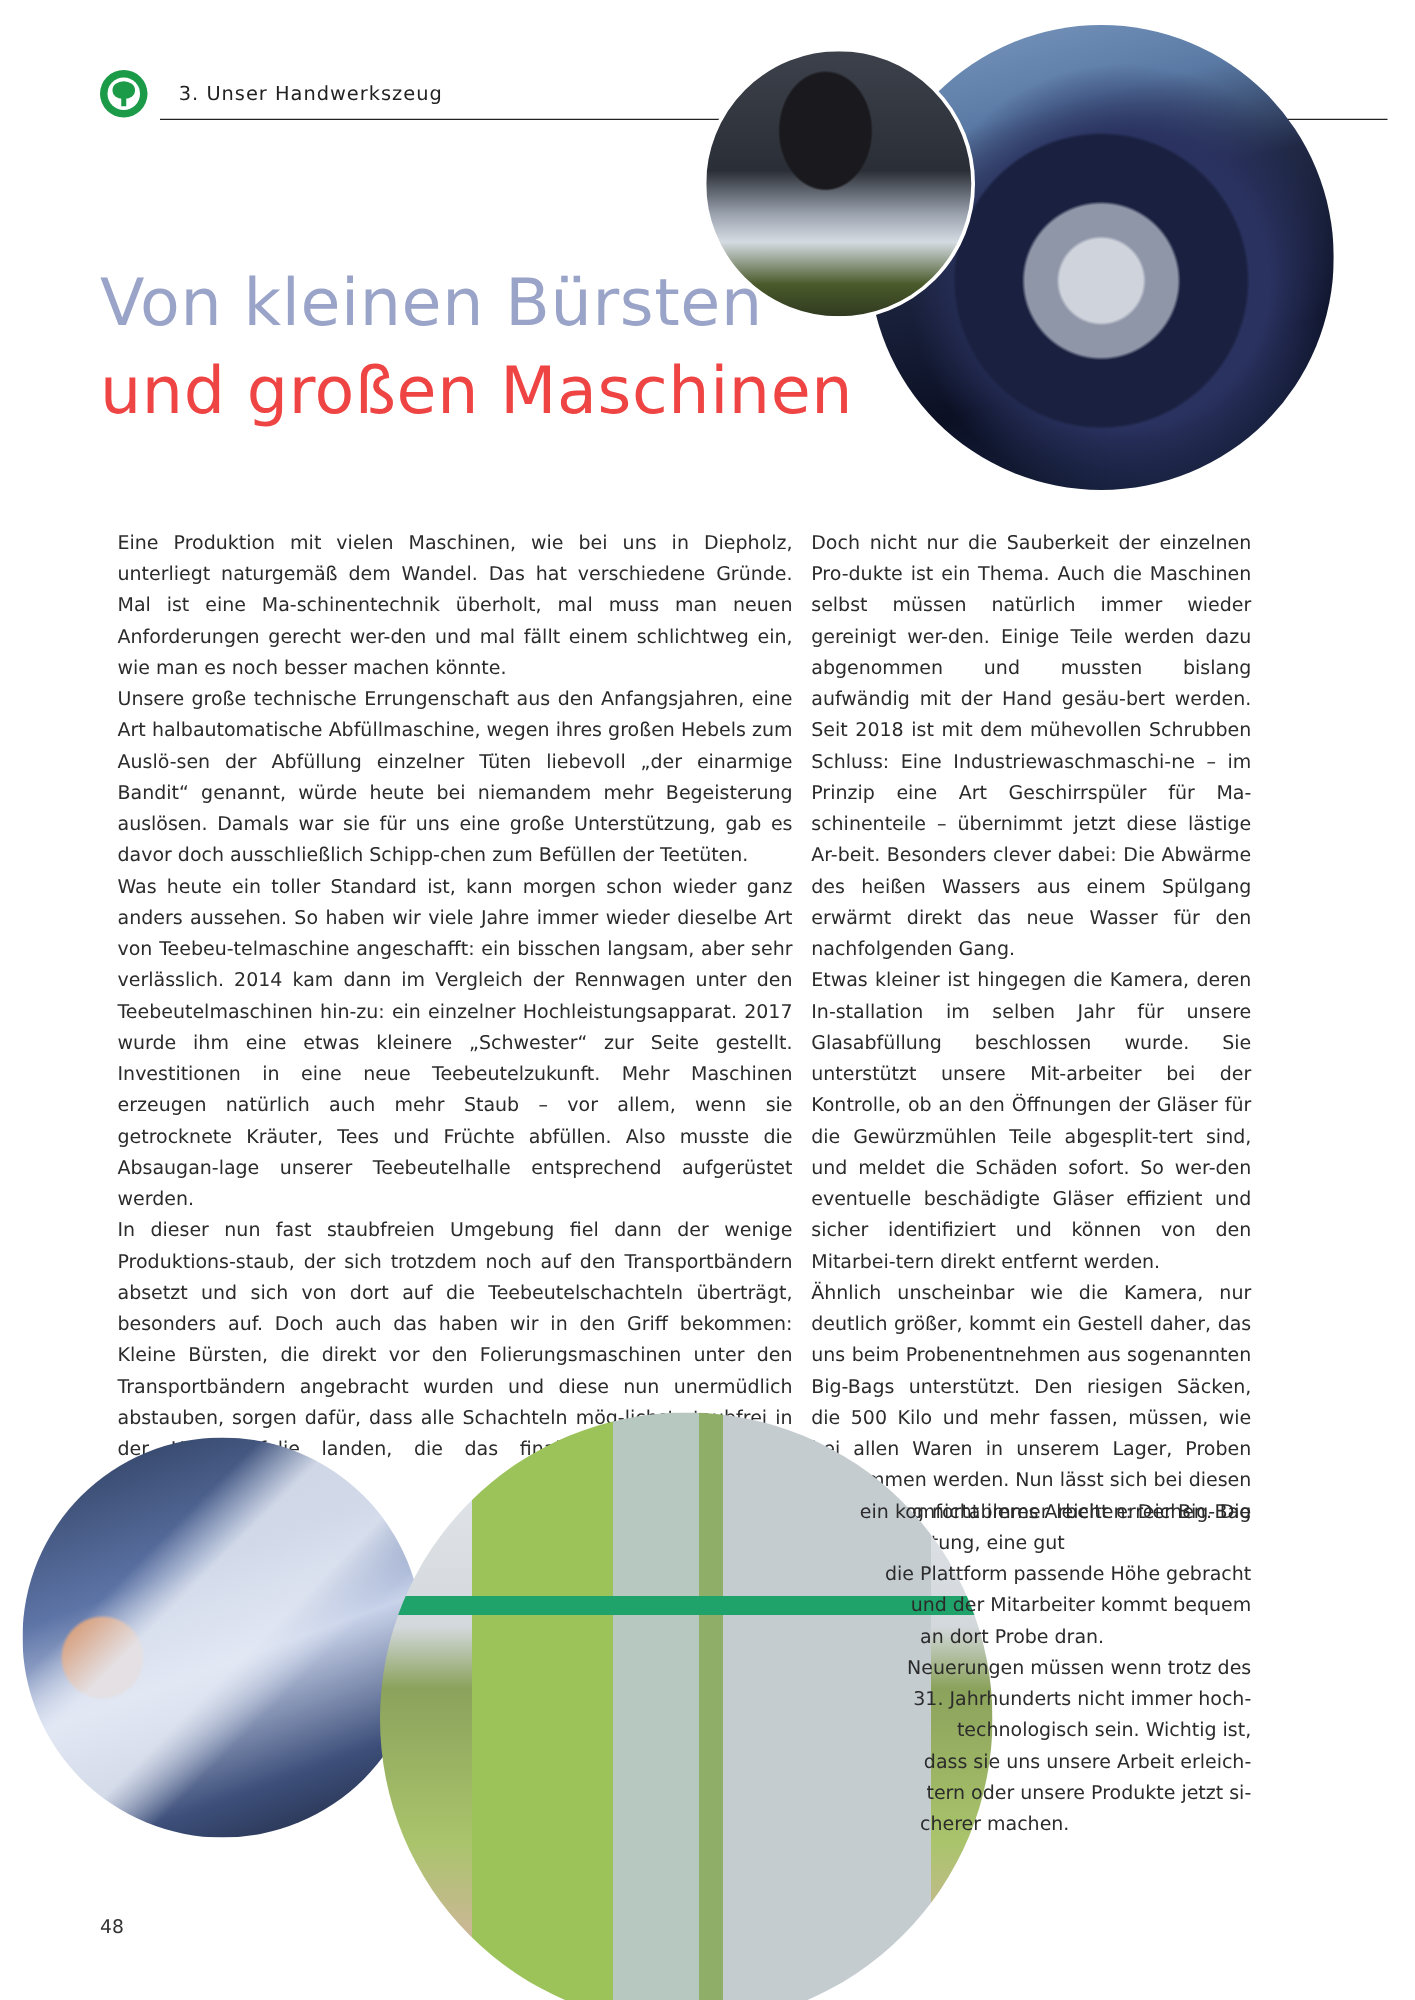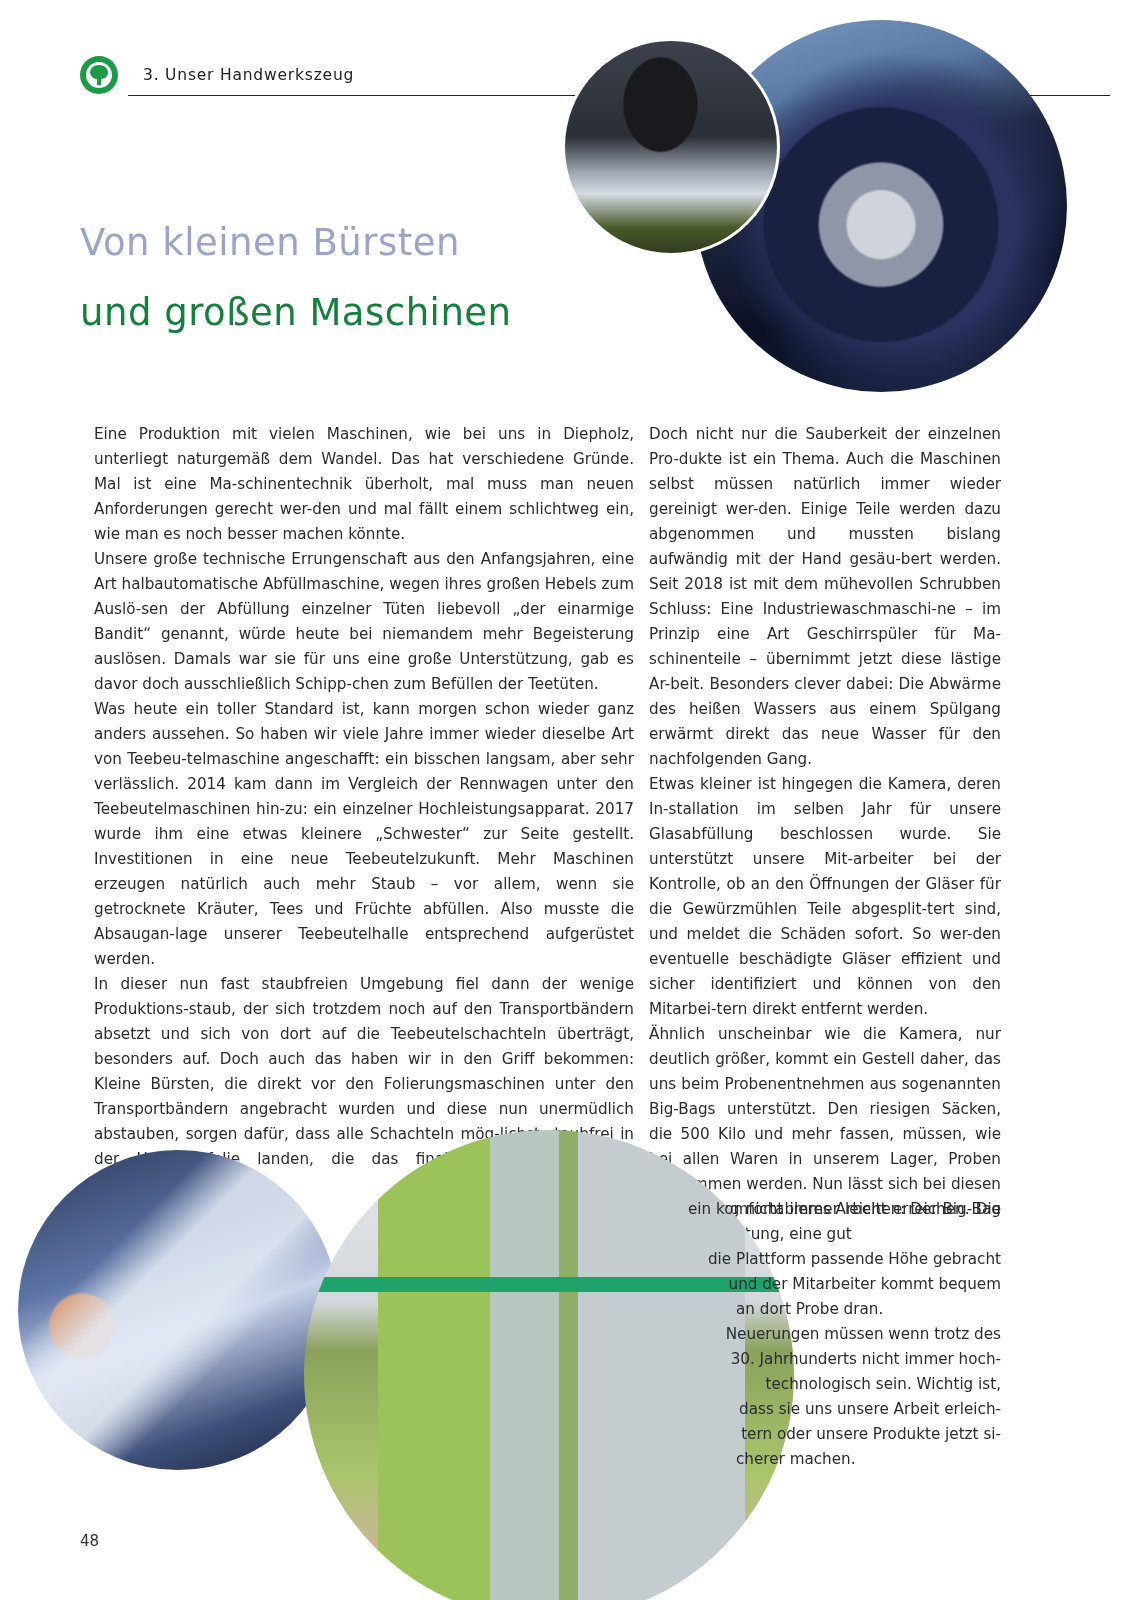--- a/index.html
+++ b/index.html
@@ -8,23 +8,23 @@
 
   .header-rule { position: absolute; left: 128px; top: 95px; width: 982px; height: 1px; background: #222; }
   .logo { position: absolute; left: 80px; top: 56px; width: 38px; height: 38px; border-radius: 50%;
           background: #1b9a48; display: flex; align-items: center; justify-content: center; }
   .logo-inner { width: 26px; height: 26px; border-radius: 50%; background: #ffffff; position: relative; }
   .logo-tree { position: absolute; left: 4px; top: 3px; width: 18px; height: 14px; border-radius: 50% 50% 45% 45%; background: #1b9a48; }
   .logo-trunk { position: absolute; left: 11px; top: 15px; width: 4px; height: 8px; background: #1b9a48; }
   .chapter { position: absolute; left: 143px; top: 66px; font-size: 15.5px; letter-spacing: 0.8px; color: #222; }
 
   .title { position: absolute; left: 80px; top: 208px; margin: 0; font-weight: normal;
-           font-size: 37px; line-height: 70px; letter-spacing: 0.5px; }
+           font-size: 52px; line-height: 70px; letter-spacing: 0.5px; }
   .title .l1 { display: block; color: #9aa4c8; }
-  .title .l2 { display: block; color: #15803d; }
+  .title .l2 { display: block; color: #ef4444; }
 
   .circle { position: absolute; border-radius: 50%; overflow: hidden; }
   .c-brush { left: 695px; top: 20px; width: 372px; height: 372px;
     background:
       radial-gradient(circle at 50% 55%, #cfd3dc 0 12%, #8f96a8 13% 22%, #1a2140 23% 42%, transparent 43%),
       radial-gradient(circle at 55% 55%, #2a3260 0 40%, transparent 60%),
       linear-gradient(165deg, #7d9ac0 0%, #5a7aa5 22%, #202845 40%, #0b1024 70%, #1b2747 100%); }
   .c-camera { left: 562px; top: 38px; width: 212px; height: 212px; border: 3px solid #ffffff;
     background:
       radial-gradient(ellipse at 45% 30%, #1a1a1e 0 22%, transparent 23%),
@@ -85,20 +85,20 @@
 
 <div class="circle c-hands"></div>
 <div class="circle c-machine"></div>
 
 <div class="shaped" style="left:640px; top:1172px; width:361px; height:310px;">
   <div class="ln" style="top:25px">ein komfortableres Arbeiten: Der Big-Bag</div>
   <div class="ln" style="top:75px">die Plattform passende Höhe gebracht</div>
   <div class="ln" style="top:100px">und der Mitarbeiter kommt bequem</div>
   <div class="ln" style="top:125px; right:auto; left:96px;">an dort Probe dran.</div>
   <div class="ln" style="top:150px">Neuerungen müssen wenn trotz des</div>
-  <div class="ln" style="top:175px">30. Jahrhunderts nicht immer hoch-</div>
+  <div class="ln" style="top:175px">31. Jahrhunderts nicht immer hoch-</div>
   <div class="ln" style="top:200px">technologisch sein. Wichtig ist,</div>
   <div class="ln" style="top:225px">dass sie uns unsere Arbeit erleich-</div>
   <div class="ln" style="top:250px">tern oder unsere Produkte jetzt si-</div>
   <div class="ln" style="top:275px; right:auto; left:96px;">cherer machen.</div>
 </div>
 
 <div class="page-number">48</div>
 
 </body></html>

